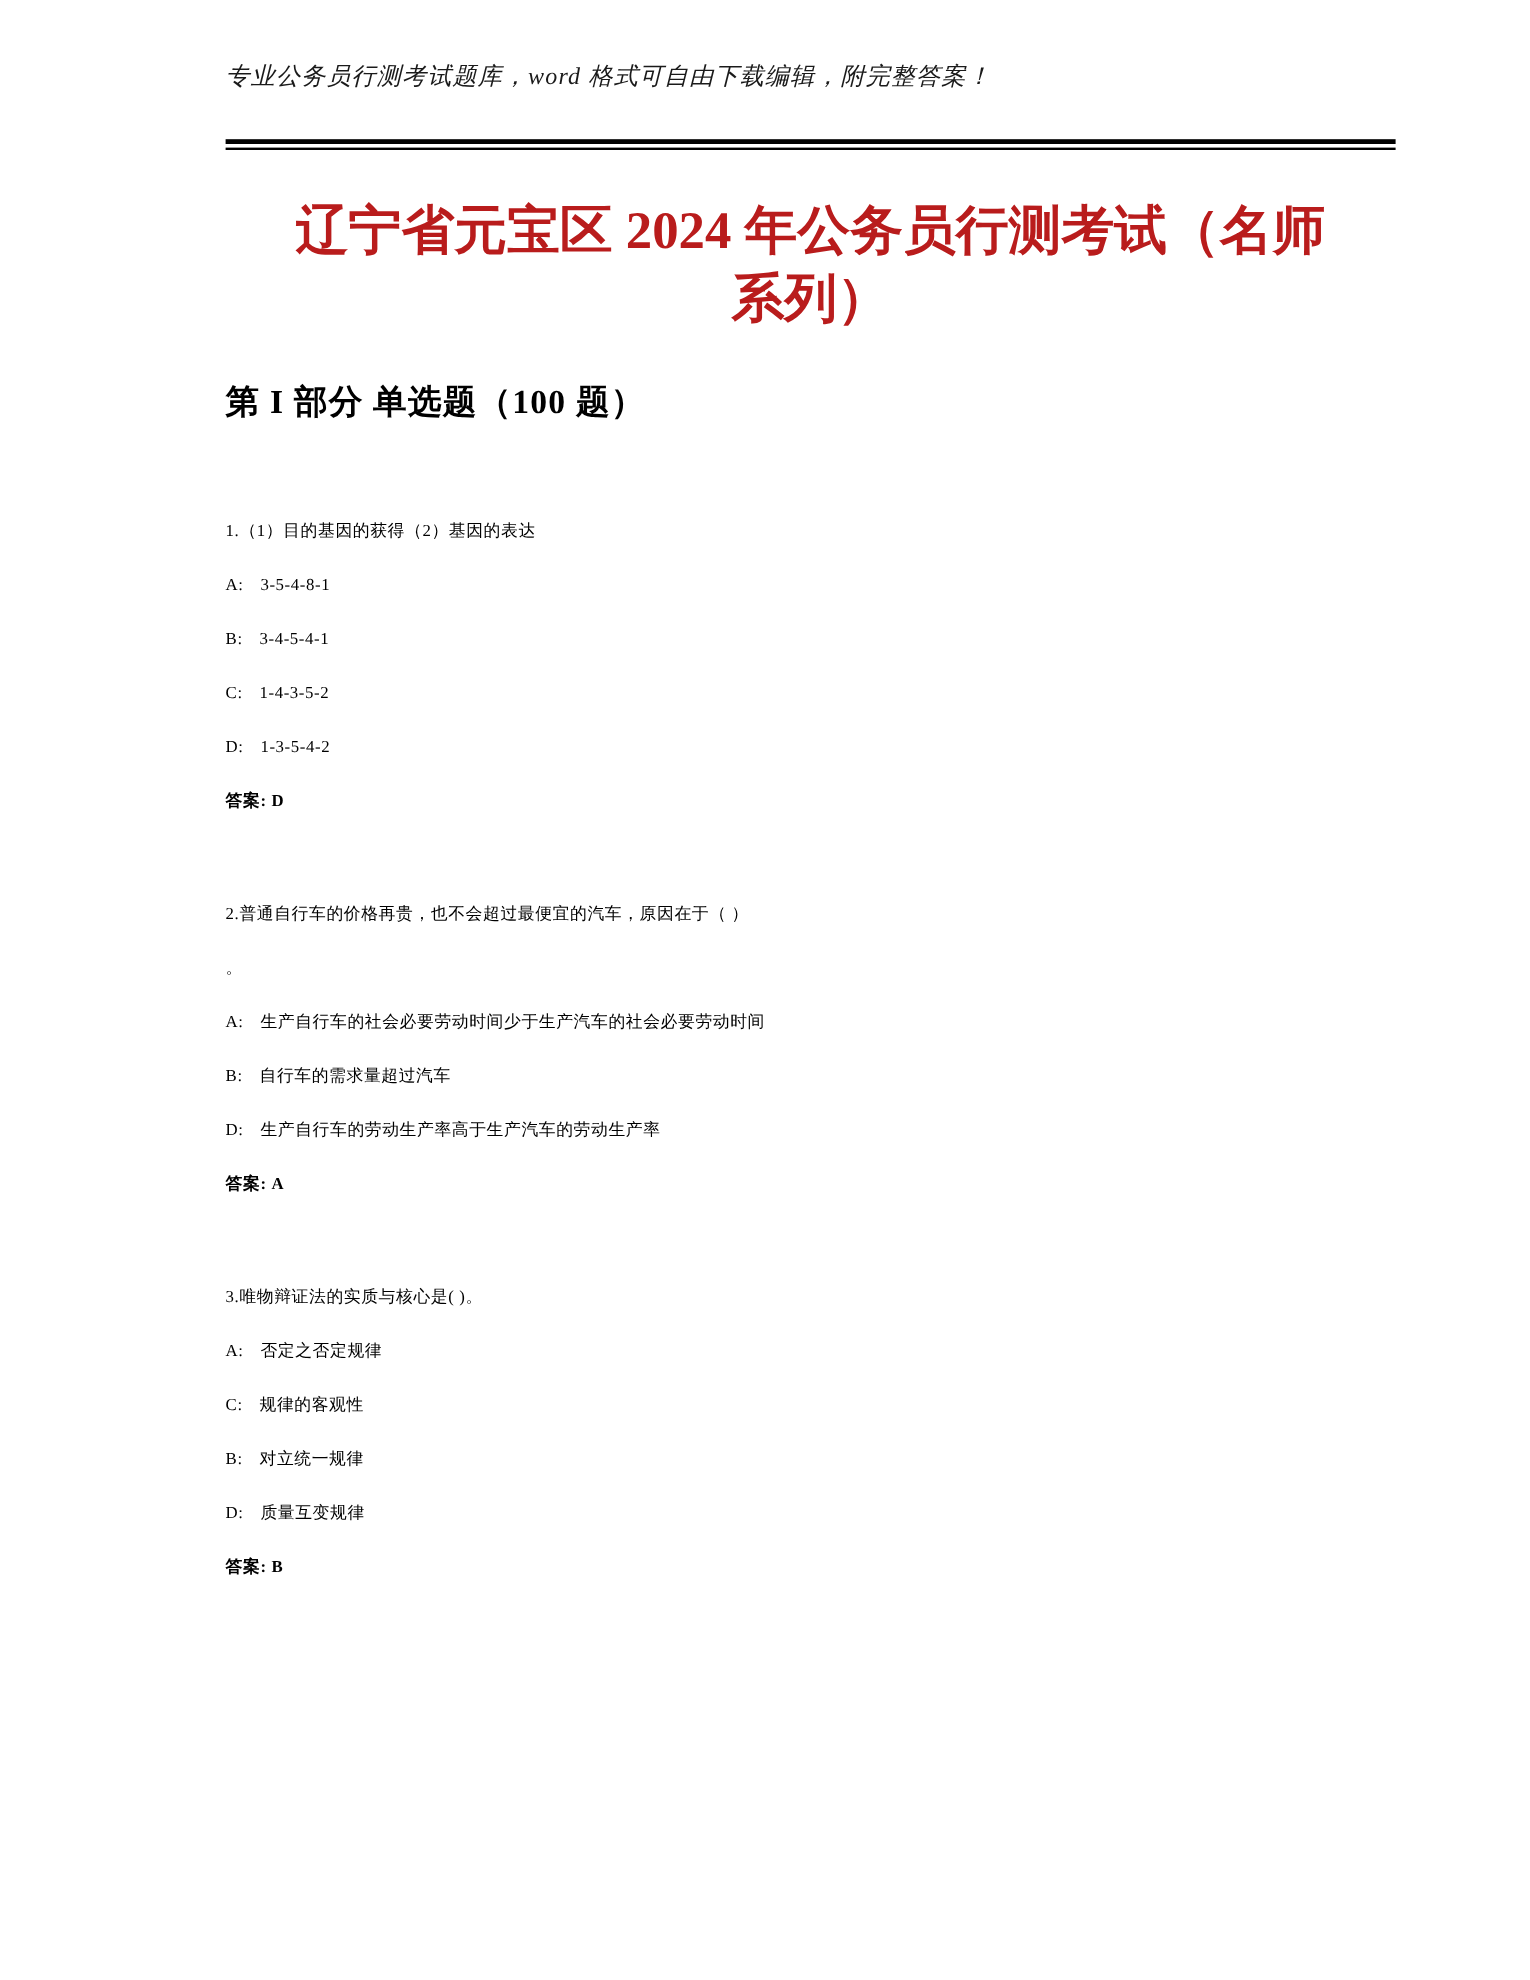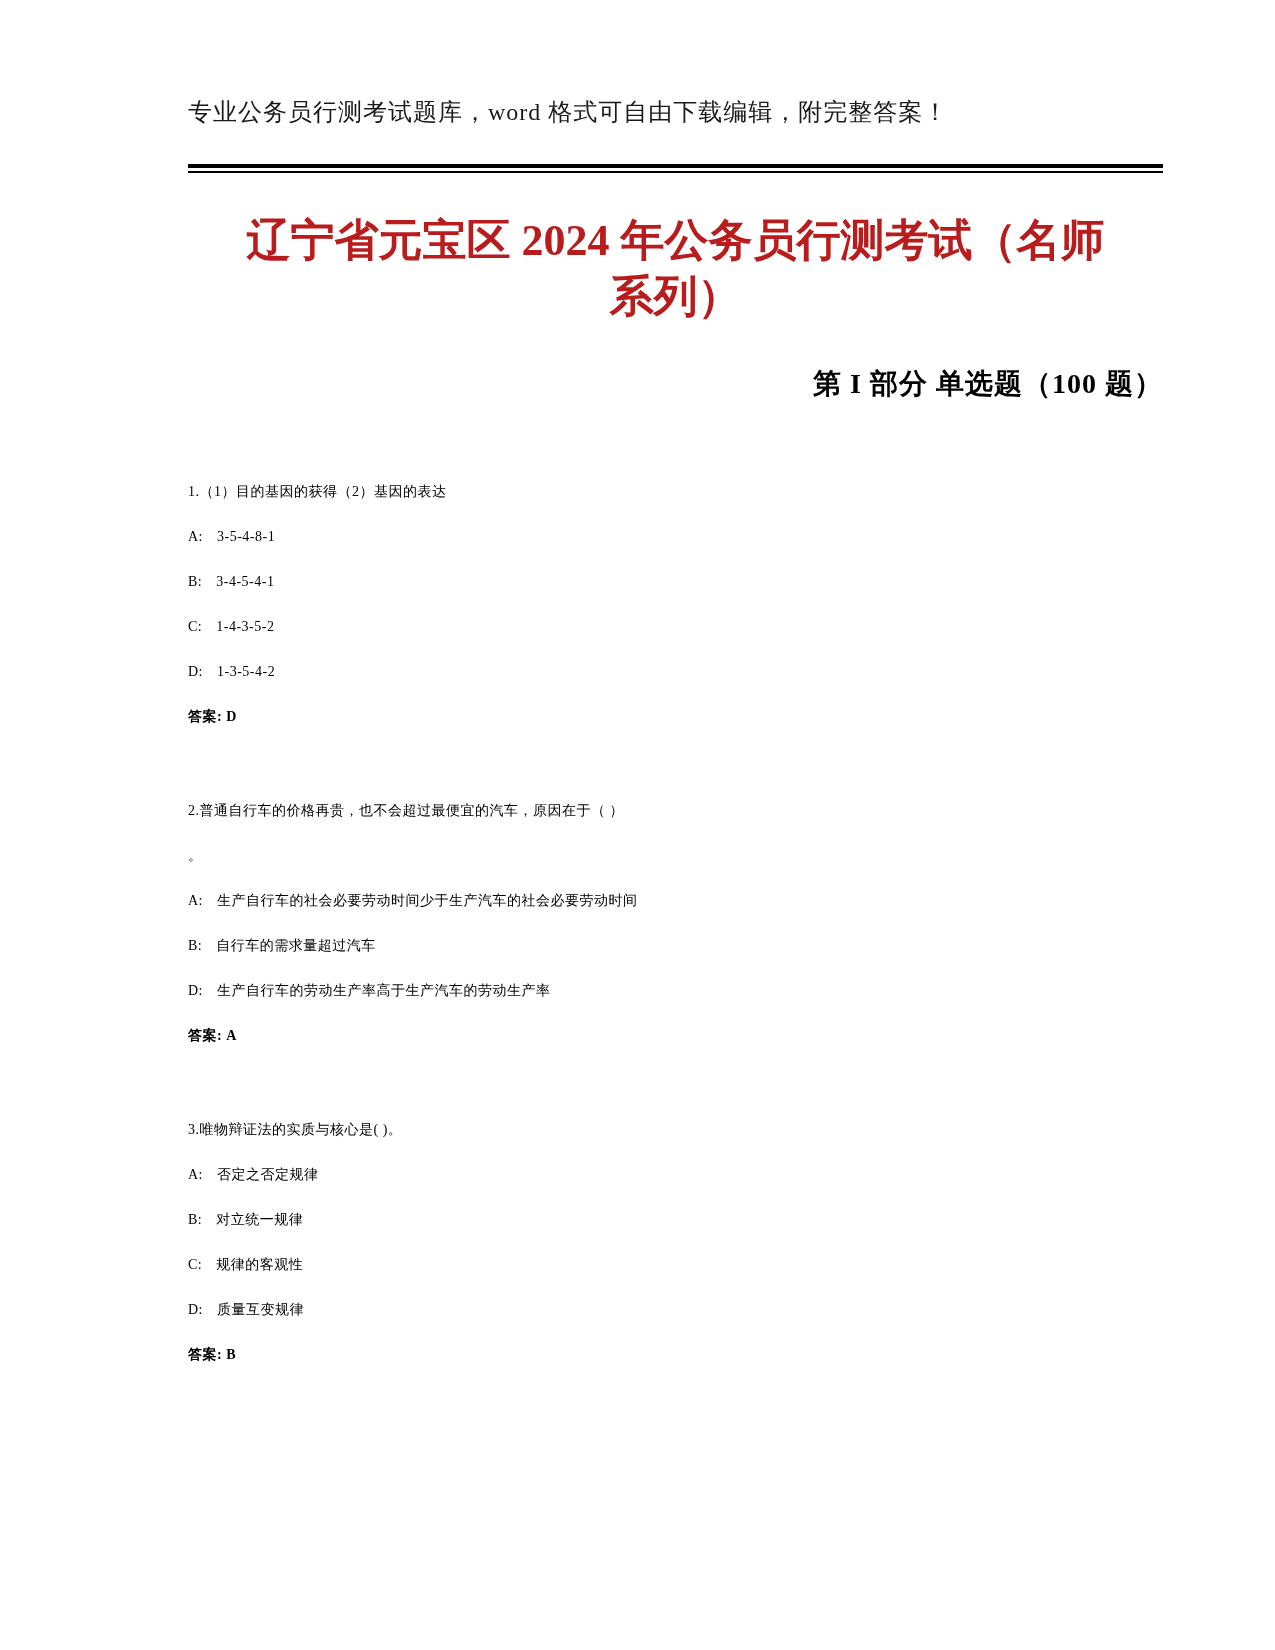--- a/index.html
+++ b/index.html
@@ -10,40 +10,41 @@
     background: #ffffff;
     color: #000000;
     font-family: "Liberation Serif", "DejaVu Serif", serif;
     overflow: hidden;
   }
   .content {
     margin-left: 188px;
     width: 975px;
   }
   .header-note {
-    padding-top: 100px;
-    font-size: 24px;
+    padding-top: 52px;
+    font-size: 20px;
     line-height: 24px;
     letter-spacing: 1px;
     color: #1a1a1a;
+    font-style: italic;
   }
   .header-rule { margin-top: 40px; }
   .rule-thick { height: 4px; background: #000000; }
   .rule-gap   { height: 3px; }
   .rule-thin  { height: 2px; background: #000000; }
   .doc-title {
     margin-top: 40px;
     text-align: center;
     font-size: 44px;
     font-weight: bold;
     line-height: 56px;
   }
   .section-heading {
     margin-top: 40px;
-    text-align: right;
+    text-align: left;
     font-size: 28px;
     font-weight: bold;
     line-height: 38px;
     letter-spacing: 1px;
   }
   .question-list {
     margin-top: 66px;
     font-size: 14px;
   }
   .question { margin-bottom: 49px; }
@@ -106,22 +107,22 @@
           </div>
     <div class="answer-line">答案: A</div>
   </section>
 
   <section class="question">
     <div class="stem">
             <div class="line">3.唯物辩证法的实质与核心是( )。</div>
           </div>
     <div class="options">
             <div class="line"><span class="opt-label">A:</span><span>否定之否定规律</span></div>
+            <div class="line"><span class="opt-label">C:</span><span>规律的客观性</span></div>
             <div class="line"><span class="opt-label">B:</span><span>对立统一规律</span></div>
-            <div class="line"><span class="opt-label">C:</span><span>规律的客观性</span></div>
             <div class="line"><span class="opt-label">D:</span><span>质量互变规律</span></div>
           </div>
     <div class="answer-line">答案: B</div>
   </section>
 </div>
 
   </div>
 </div>
 
 </body></html>

